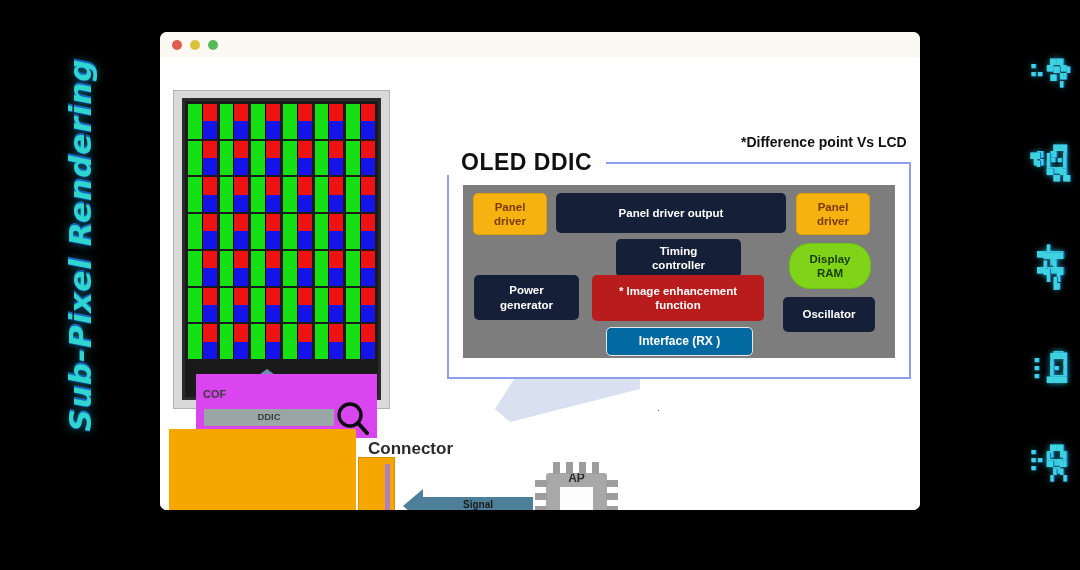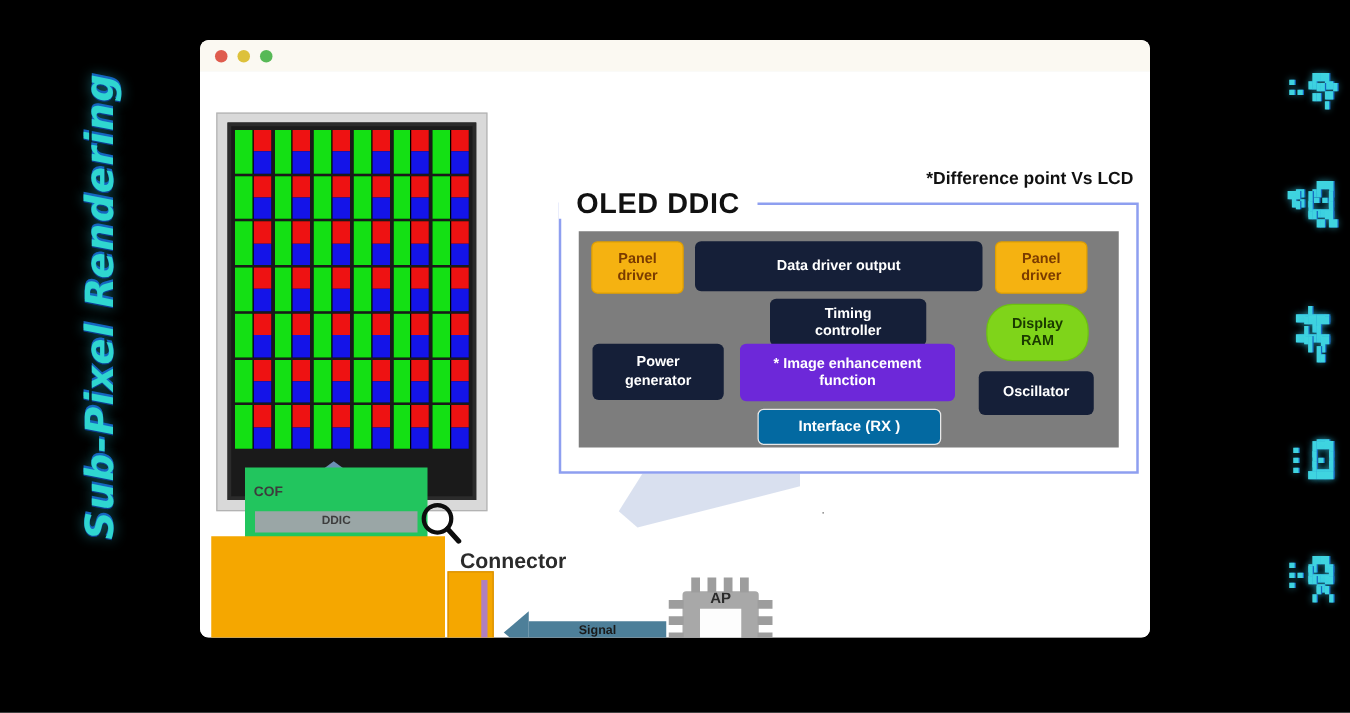--- a/index.html
+++ b/index.html
@@ -73,21 +73,22 @@
   .sp-b{background:#1414e8;}
   #panel-label{
     position:absolute;left:0;bottom:4px;width:100%;text-align:center;
     color:#fff;font-size:11.5px;font-weight:bold;
     text-shadow:0 1px 2px #000;
   }
 
   
   #cof-block{
     position:absolute;left:36px;top:317px;width:146px;height:64px;
-    background:#22c55e;
+    background:#d946ef;
+    padding-left:35px;
   }
   #cof-label{position:absolute;left:7px;top:14px;font-size:11px;font-weight:bold;color:#3c3c3c;}
   #ddic-bar{
     position:absolute;left:8px;top:35px;width:130px;height:17px;
     background:#9aa6a6;
   }
   #ddic-label{
     position:absolute;left:0;top:2px;width:100%;text-align:center;
     font-size:9.5px;font-weight:bold;color:#3d3d3d;
   }
@@ -168,21 +169,21 @@
     position:absolute;left:14px;top:21px;width:432px;height:173px;
     background:#7d7d7d;
   }
   .blk{
     position:absolute;border-radius:5px;
     display:flex;align-items:center;justify-content:center;text-align:center;
     font-size:11.5px;font-weight:bold;line-height:1.22;
   }
   .blk.navy{background:#151f38;color:#fff;}
   .blk.orange{background:#f5b211;color:#7a3b00;border:1px solid #e09f00;}
-  .blk.blue{background:#6d28d9;color:#fff;}
+  .blk.blue{background:#b91c1c;color:#fff;}
   .blk.lime{background:#7fd41a;color:#1a3a00;border:1px solid #6cc110;}
   .blk.outline{background:#0369a1;color:#fff;border:1.5px solid #e8e8e8;}
 
   #b-pd-left{left:10px;top:8px;width:72px;height:40px;}
   #b-data{left:93px;top:8px;width:230px;height:40px;}
   #b-pd-right{left:333px;top:8px;width:72px;height:40px;}
   #b-timing{left:153px;top:54px;width:125px;height:38px;}
   #b-power{left:11px;top:90px;width:105px;height:45px;}
   #b-image{left:129px;top:90px;width:172px;height:46px;}
   #b-dram{left:326px;top:58px;width:80px;height:44px;border-radius:21px;}
@@ -596,21 +597,21 @@
         <div class="pin v" style="top:0px;left:57px;"></div>
       </div>
 
     <div id="tiny-dot">·</div>
 
     <div id="ddic-note">*Difference point Vs LCD</div>
 
     <div id="ddic-box">
       <div id="ddic-inner">
         <div class="blk orange" id="b-pd-left">Panel<br>driver</div>
-        <div class="blk navy" id="b-data">Data driver output</div>
+        <div class="blk navy" id="b-data">Panel driver output</div>
         <div class="blk orange" id="b-pd-right">Panel<br>driver</div>
         <div class="blk navy" id="b-timing">Timing<br>controller</div>
         <div class="blk navy" id="b-power">Power<br>generator</div>
         <div class="blk blue" id="b-image">* Image enhancement<br>function</div>
         <div class="blk lime" id="b-dram">Display<br>RAM</div>
         <div class="blk navy" id="b-osc">Oscillator</div>
         <div class="blk outline" id="b-iface">Interface (RX )</div>
       </div>
     </div>
     <div id="ddic-title">

